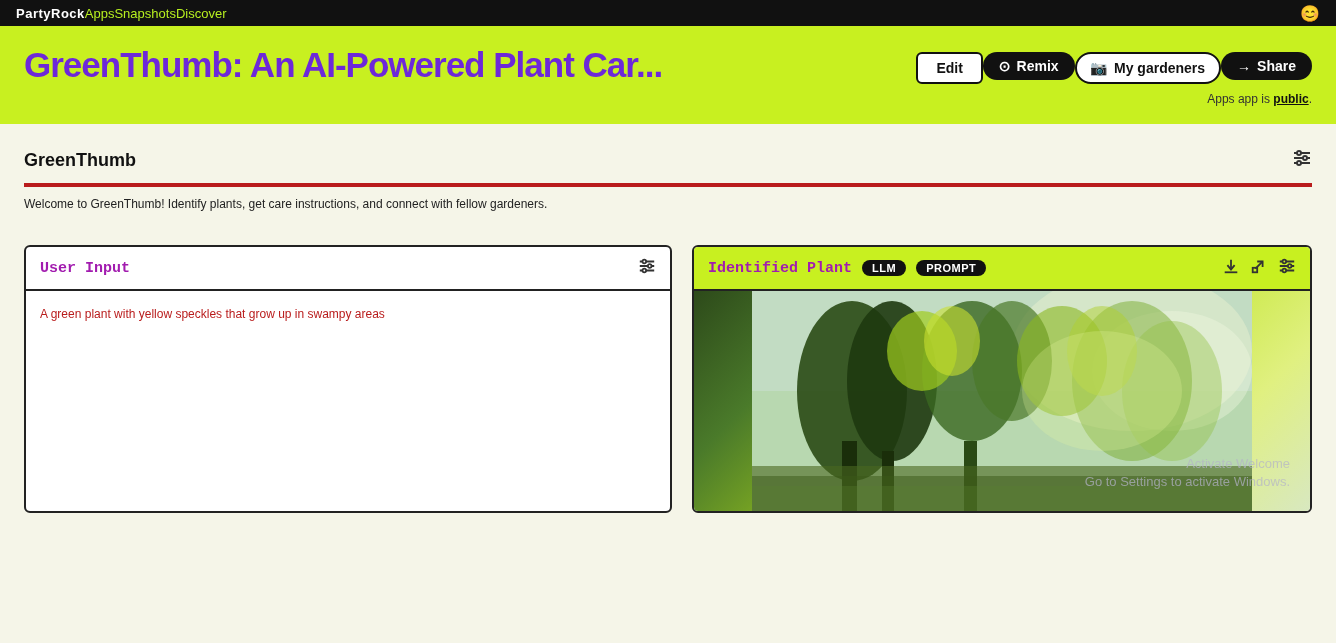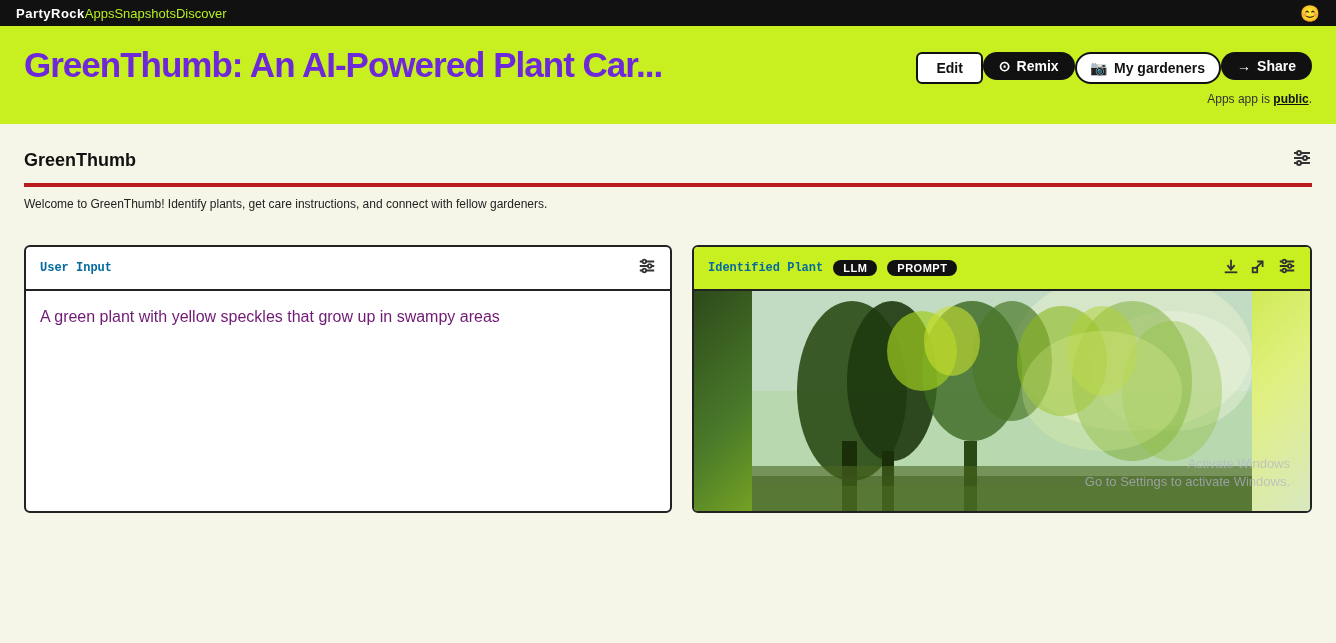--- a/index.html
+++ b/index.html
@@ -179,23 +179,23 @@
       display: flex;
       align-items: center;
       justify-content: space-between;
       padding: 10px 14px;
       border-bottom: 2px solid #222;
     }
     .widget-header.green-bg {
       background: #c8f020;
     }
     .widget-title {
-      font-size: 12px;
-      font-weight: bold;
-      color: #0369a1;
+      font-size: 15px;
+      font-weight: bold;
+      color: #a21caf;
       font-family: 'Courier New', monospace;
     }
     .badge {
       background: #111;
       color: #fff;
       border-radius: 20px;
       padding: 2px 10px;
       font-size: 11px;
       font-weight: bold;
       letter-spacing: 0.5px;
@@ -208,22 +208,22 @@
     .widget-action-icon {
       font-size: 16px;
       cursor: pointer;
       color: #333;
     }
 
     .widget-body {
       padding: 14px;
     }
     .widget-input-text {
-      font-size: 16px;
-      color: #701a75;
+      font-size: 12px;
+      color: #b91c1c;
       line-height: 1.5;
     }
 
     
     .plant-image-area {
       background: linear-gradient(135deg, #2d4a1a 0%, #4a7a2a 20%, #8ab520 40%, #c8e840 60%, #e0f080 80%, #d8e8c0 100%);
       width: 100%;
       height: 220px;
       position: relative;
       overflow: hidden;
@@ -385,19 +385,19 @@
           <ellipse cx="350" cy="60" rx="35" ry="45" fill="#b0d030" opacity="0.5"></ellipse>
 
           <ellipse cx="350" cy="100" rx="80" ry="60" fill="#e8f8a0" opacity="0.25"></ellipse>
 
           <rect x="0" y="175" width="500" height="45" fill="#4a6820" opacity="0.6"></rect>
           <rect x="0" y="185" width="500" height="35" fill="#3a5818" opacity="0.5"></rect>
 
           <rect x="0" y="195" width="500" height="25" fill="#5a8030" opacity="0.3"></rect>
         </svg>
         <div class="watermark-text">
-          <span>Activate Windows</span><br>
+          <span>Activate Welcome</span><br>
           <span>Go to Settings to activate Windows.</span>
         </div>
       </div>
     </div>
   </div>
 </div>
 
 </body></html>

